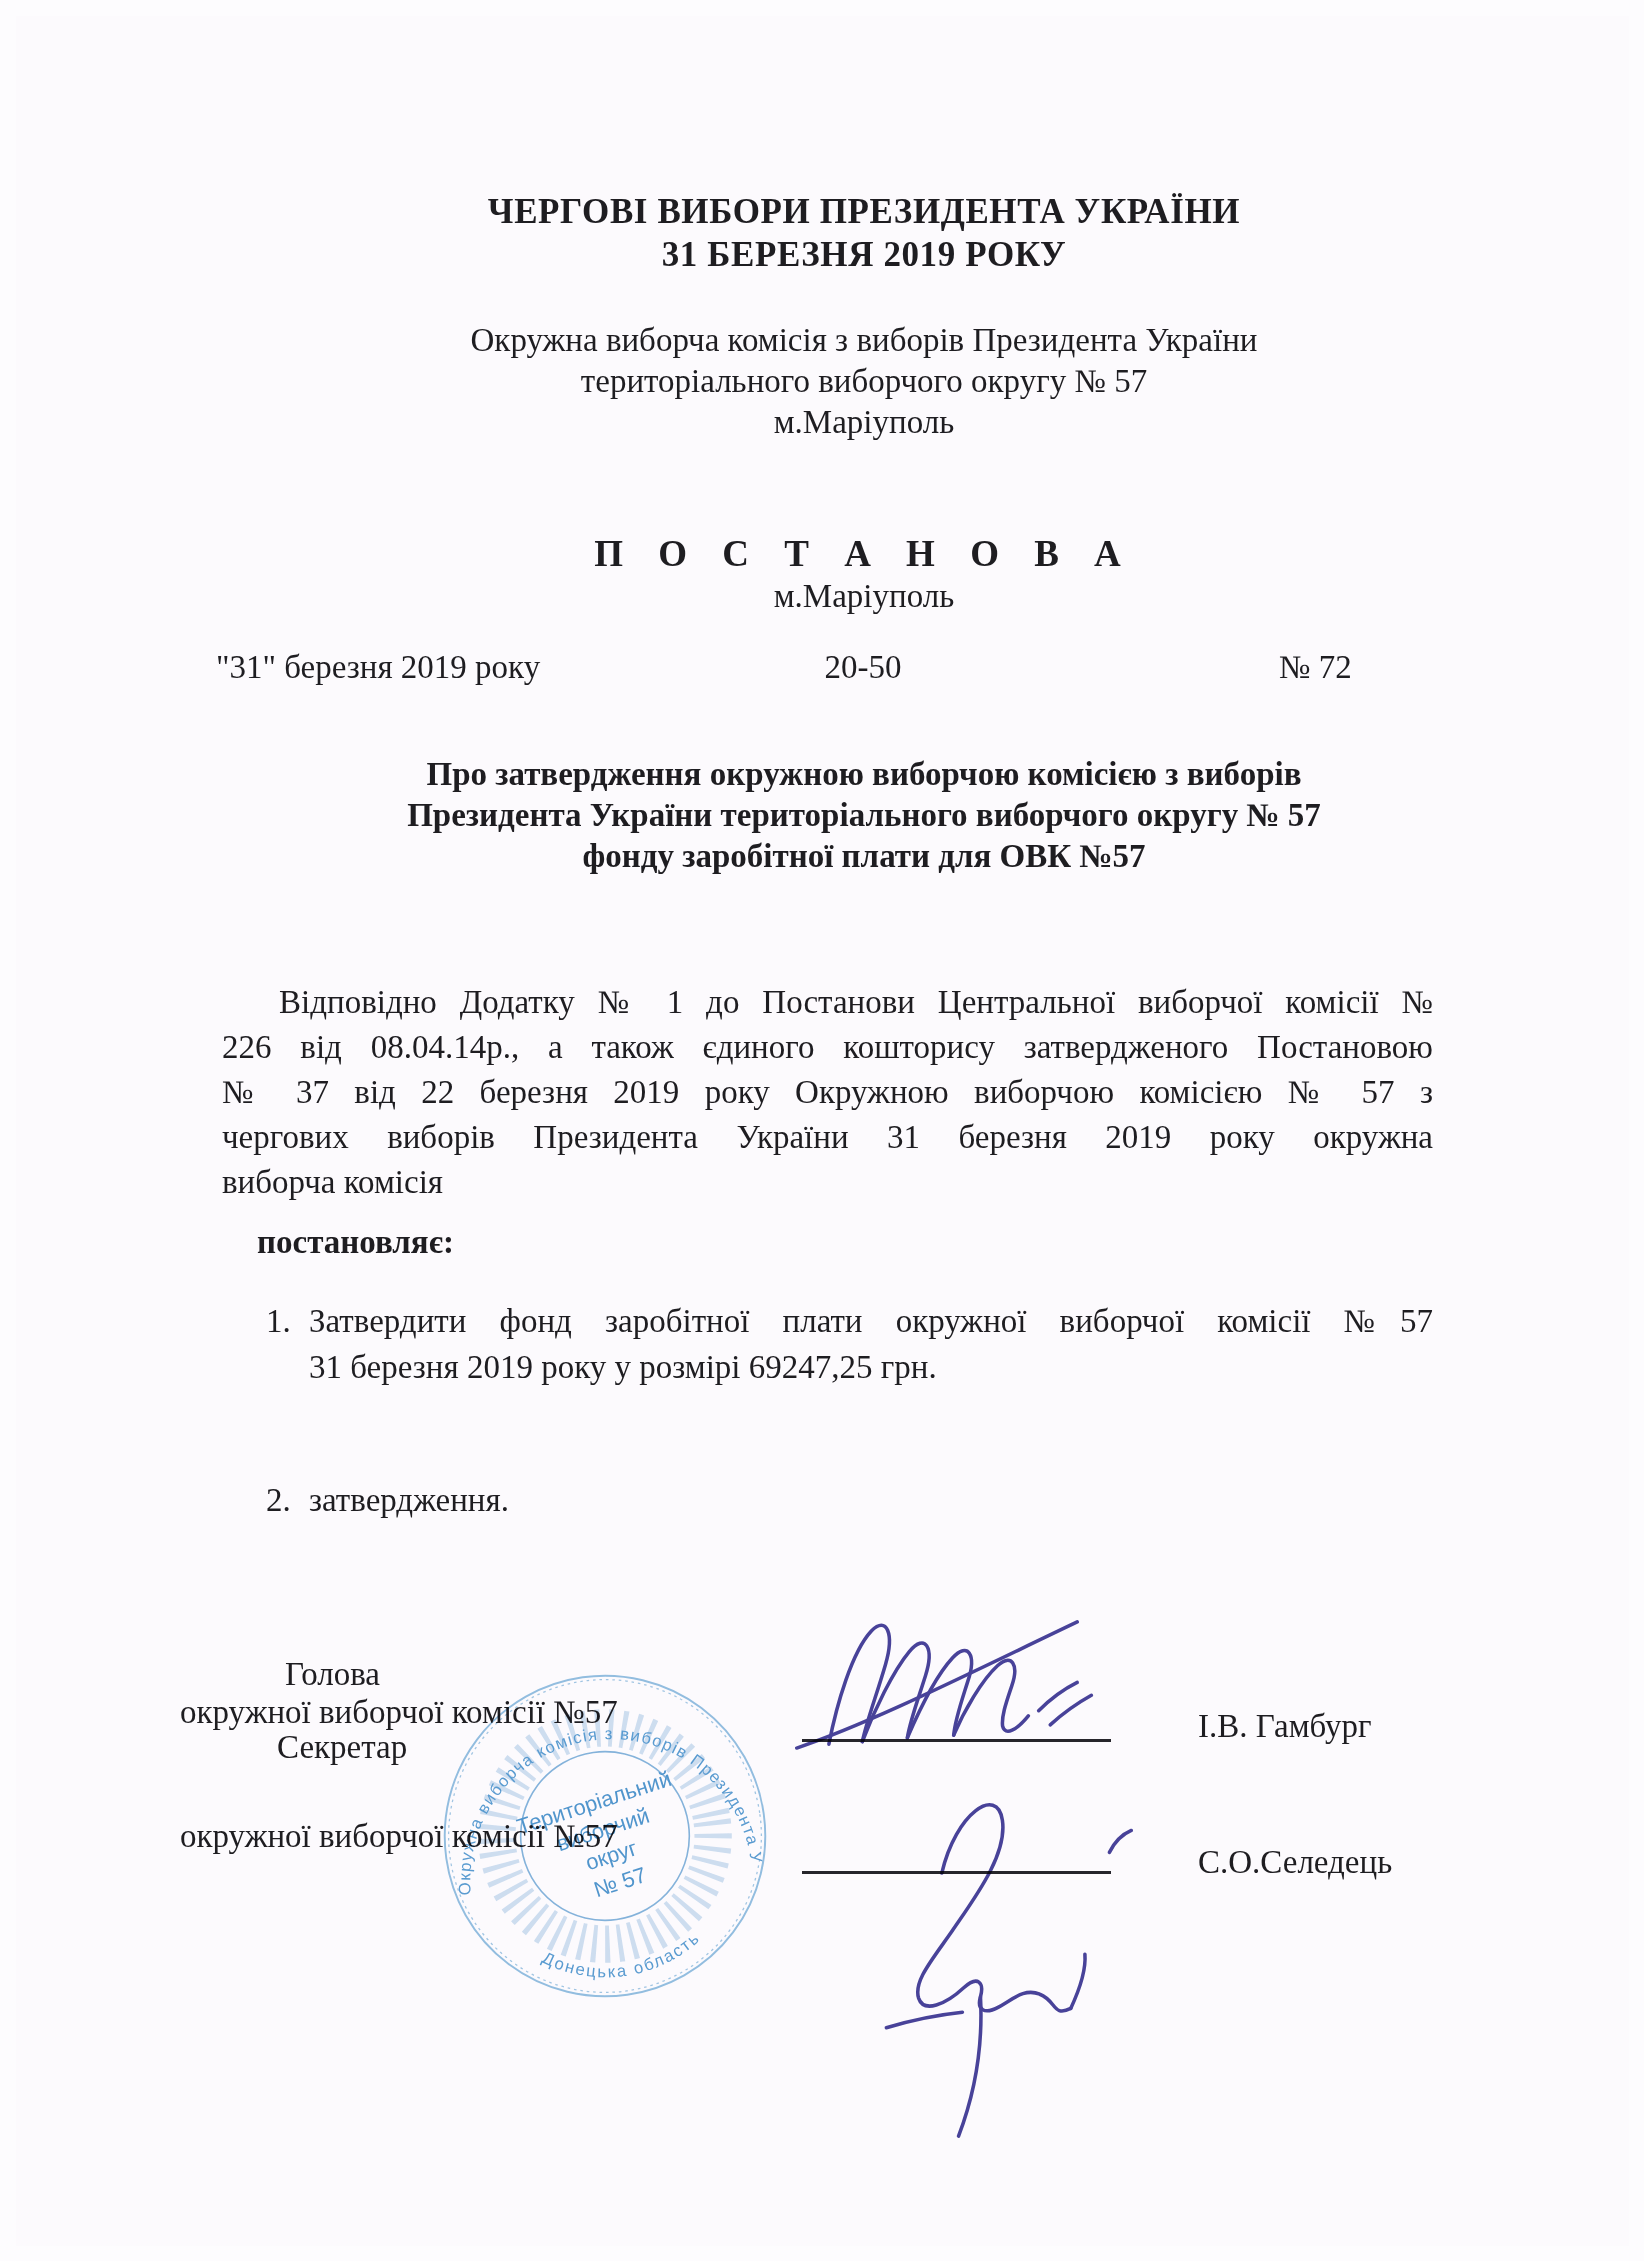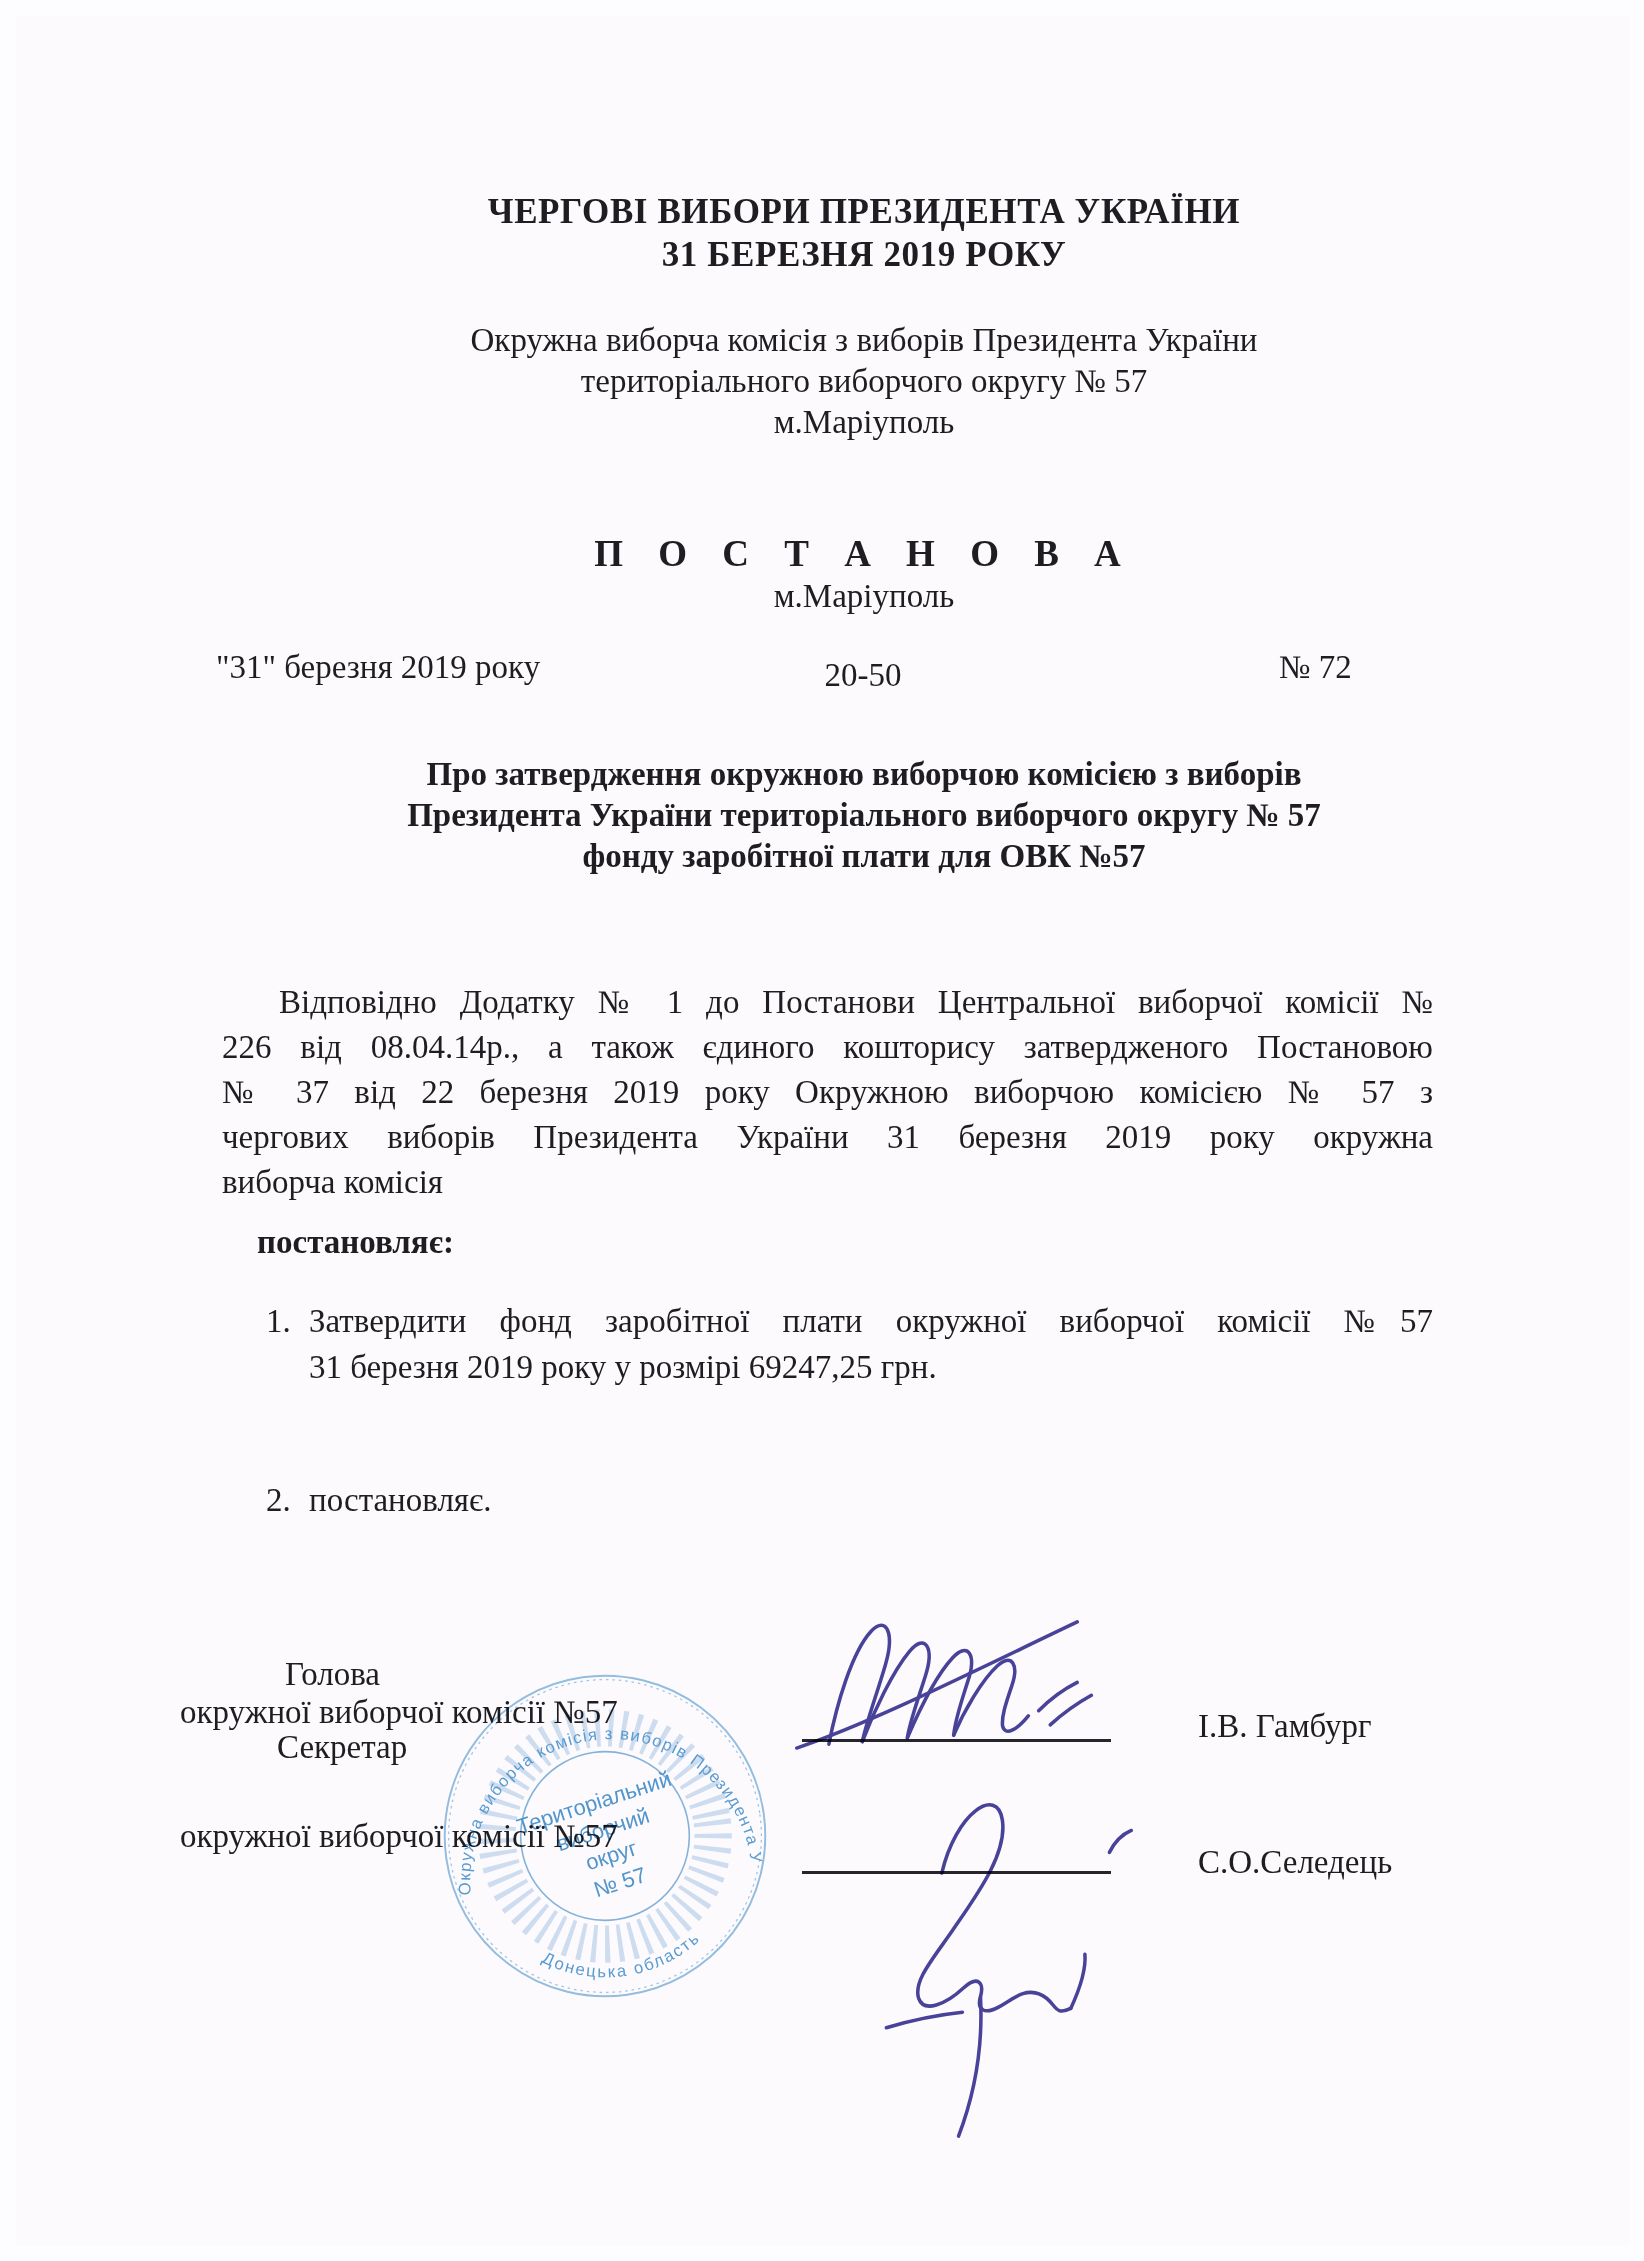--- a/index.html
+++ b/index.html
@@ -16,21 +16,21 @@
   .centered{left:0;width:1644px;text-align:center;padding-left:42px;}
   .bold{font-weight:bold;}
   
   #hdr{top:190px;font-size:35px;line-height:43px;letter-spacing:0.6px;}
   #org{top:320px;font-size:33px;line-height:41px;}
   #doc-heading{top:532px;font-size:37px;letter-spacing:13px;}
   #doc-place{top:578px;font-size:33px;}
   
   #daterow{top:649px;left:0;width:1644px;height:45px;font-size:33px;}
   #date-left{position:absolute;left:216px;top:0;}
-  #date-time{position:absolute;left:863px;top:8px;transform:translateX(-50%);text-align:center;}
+  #date-time{position:absolute;left:863px;top:0;transform:translateX(-50%);text-align:center;}
   #date-num{position:absolute;left:1279px;top:0;}
   
   #subject{top:754px;font-size:33px;line-height:41px;}
   
   #bodypara{top:980px;left:222px;width:1211px;font-size:33px;line-height:45px;}
   .jline{text-align:justify;text-align-last:justify;}
   .indent{text-indent:57px;}
   #resolves{top:1224px;left:257px;font-size:33px;}
   
   .item{position:absolute;left:222px;width:1211px;font-size:33px;line-height:46px;}
@@ -99,21 +99,21 @@
   <div class="item" id="item1">
     <span class="marker">1.</span>
     <div class="itext">
       <div class="jline">Затвердити  фонд заробітної плати окружної виборчої комісії №57</div>
       <div>31 березня 2019 року у розмірі 69247,25 грн.</div>
     </div>
   </div>
   <div class="item" id="item2">
     <span class="marker">2.</span>
     <div class="itext">
-      <div>постановляє.</div>
+      <div>затвердження.</div>
     </div>
   </div>
 
   <div class="abs sigtxt" id="role1a">Голова</div>
   <div class="abs sigtxt" id="role1b">окружної виборчої комісії №57</div>
   <div class="sigline" id="sigline1"></div>
   <div class="abs sigtxt" id="name1">І.В. Гамбург</div>
 
   <div class="abs sigtxt" id="role2a">Секретар</div>
   <div class="abs sigtxt" id="role2b">окружної виборчої комісії №57</div>

